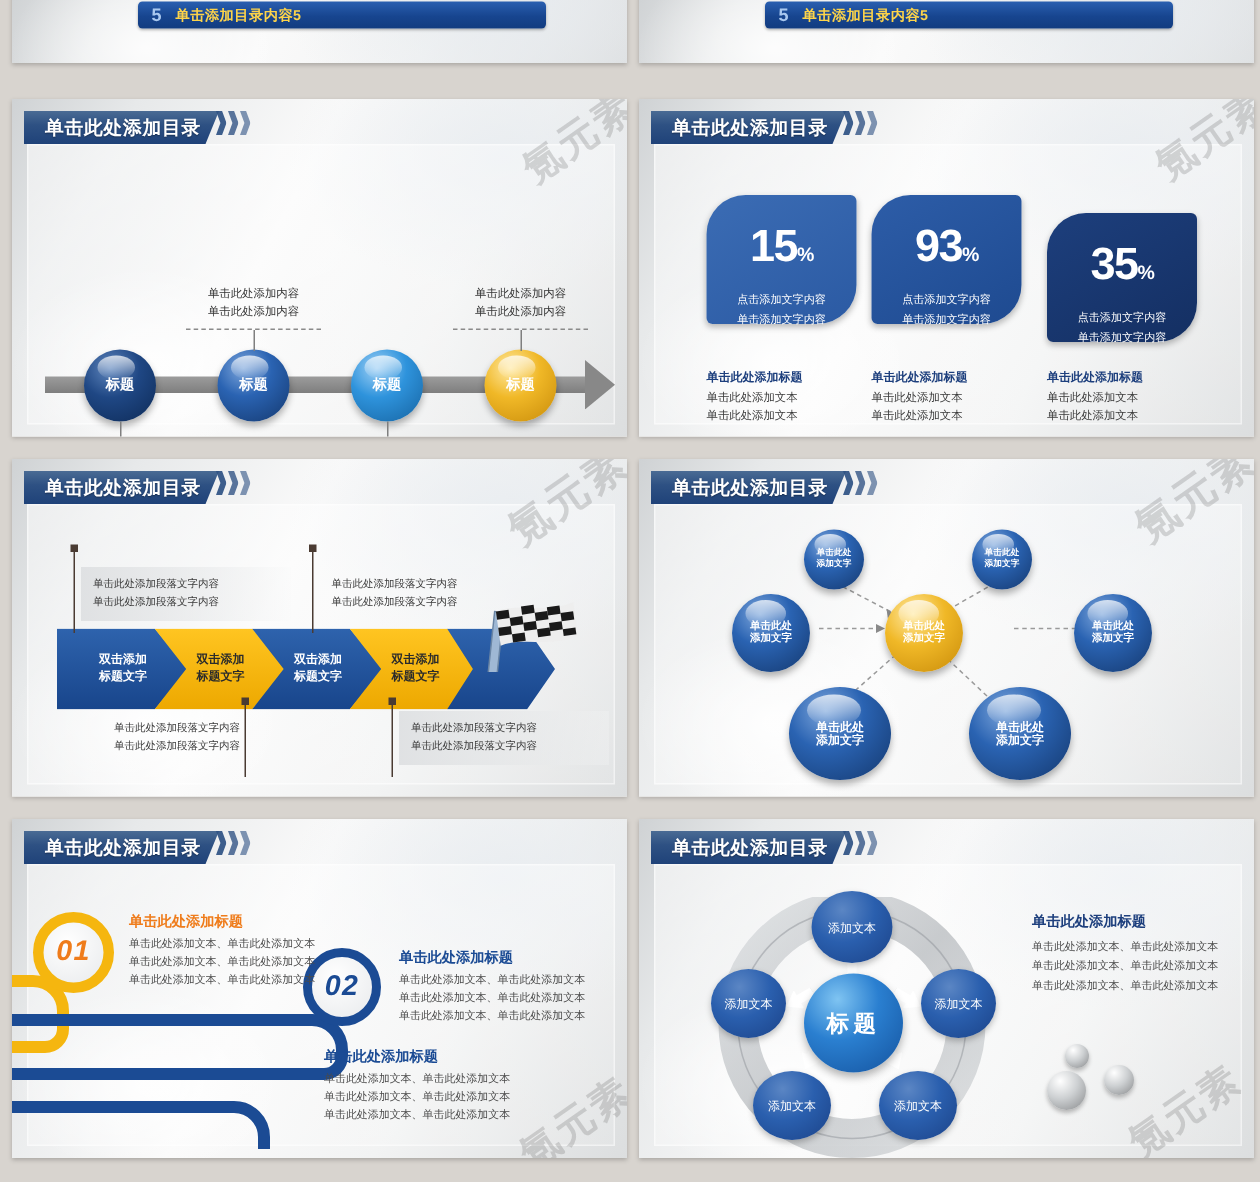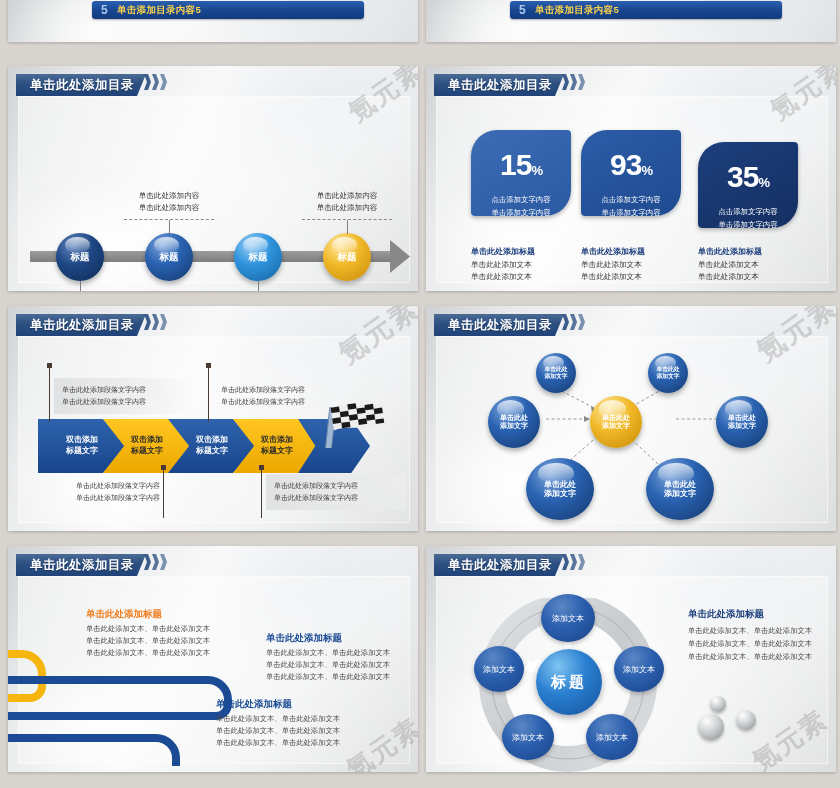--- a/index.html
+++ b/index.html
@@ -501,20 +501,26 @@
           <i></i>
         </div>
     </div>
 
     <svg style="position:absolute;left:0;top:50px;width:410px;height:170px;z-index:2;">
       <path d="M-20 58 L14 58 A20 20 0 0 1 34 78 L34 90 A12 12 0 0 1 22 102 L-20 102" stroke="#f5b60f" stroke-width="8" fill="none"></path>
       <path d="M-20 84 L200 84 A20 20 0 0 1 220 104 L220 108 A12 12 0 0 1 208 120 L-20 120" stroke="#1b4b94" stroke-width="8" fill="none"></path>
       <path d="M-20 142 L148 142 A20 20 0 0 1 168 162 L168 180" stroke="#1b4b94" stroke-width="8" fill="none"></path>
     </svg>
 
+    <div class="np-ring np-gold" style="left:14px; top:62px; width:54px; height:54px; z-index:4;">
+      <span>01</span>
+    </div>
+    <div class="np-ring np-blue" style="left:194px; top:86px; width:52px; height:52px; z-index:4;">
+      <span>02</span>
+    </div>
 
     <div class="np-text" style="left:78px; top:62px; z-index:5;">
       <h4 style="color:#ef7c1b;">单击此处添加标题</h4>
       <p>单击此处添加文本、单击此处添加文本</p>
       <p>单击此处添加文本、单击此处添加文本</p>
       <p>单击此处添加文本、单击此处添加文本</p>
     </div>
     <div class="np-text" style="left:258px; top:86px; z-index:5;">
       <h4 style="color:#1b4b94;">单击此处添加标题</h4>
       <p>单击此处添加文本、单击此处添加文本</p>

